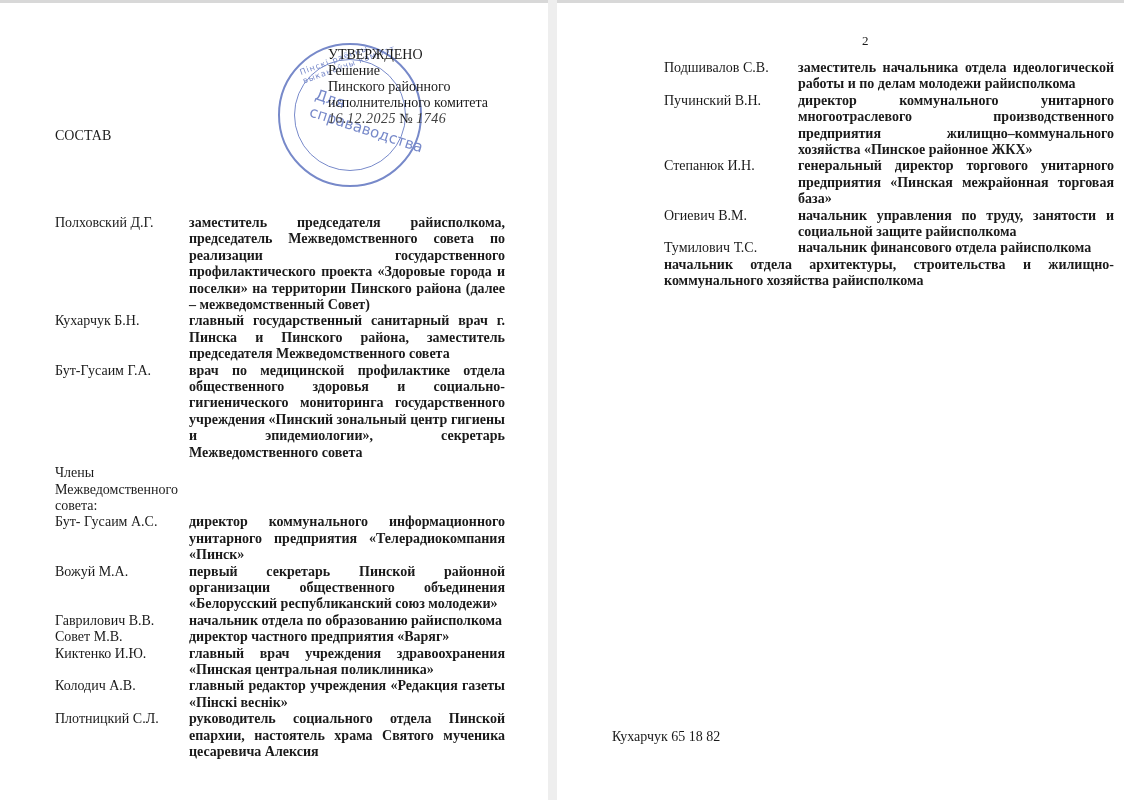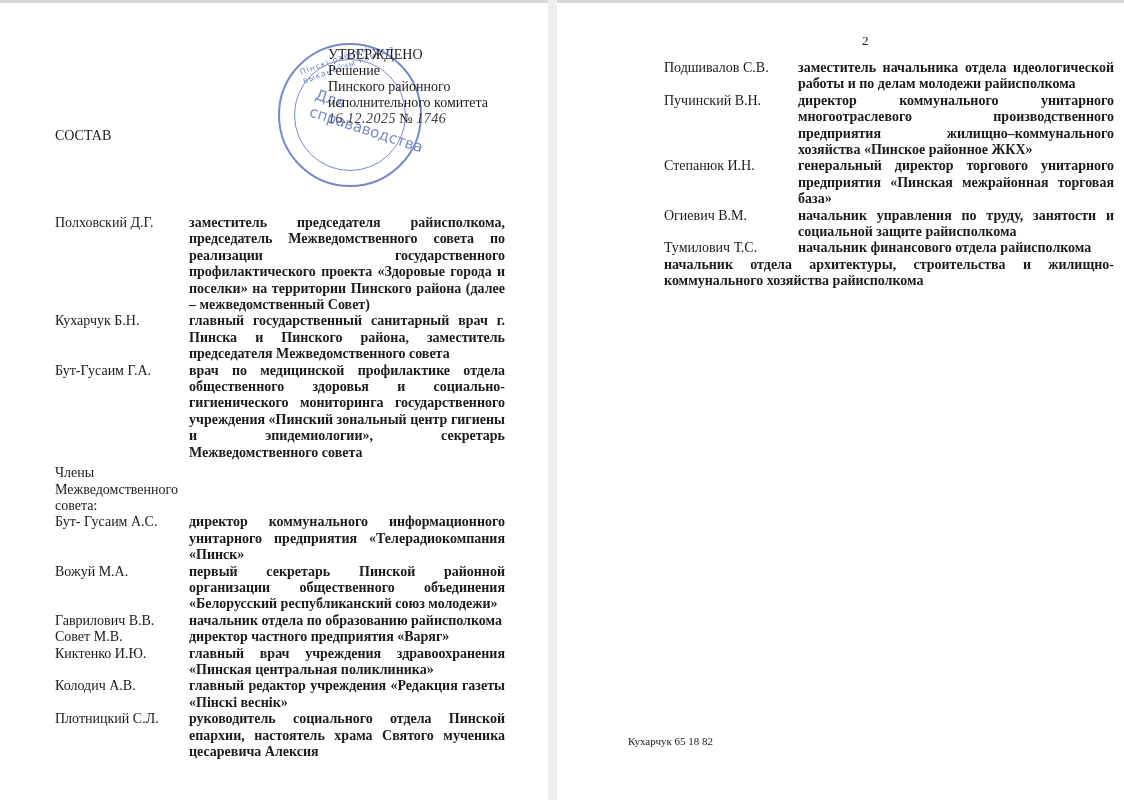--- a/index.html
+++ b/index.html
@@ -48,21 +48,21 @@
   .roster { position: absolute; font-size: 14px; line-height: 16.4px; }
   #roster-left { left: 55px; top: 212px; width: 450px; }
   #roster-right { left: 664px; top: 60px; width: 450px; }
 
   .row { display: flex; }
   .row .name { width: 134px; flex: none; white-space: nowrap; }
   .row .desc { flex: 1; text-align: justify; text-align-last: left; font-weight: bold; }
   .section-label { width: 130px; padding: 4px 0 0 0; }
 
   .page-number { position: absolute; left: 862px; top: 33px; font-size: 13px; }
-  .footer-note { position: absolute; left: 628px; top: 729px; font-size: 11px; margin-top: 6px; }
+  .footer-note { position: absolute; left: 612px; top: 729px; font-size: 14px; }
 </style>
 </head>
 <body>
 
 <div class="page" id="page-left">
   <div class="stamp">
     <div class="inner"></div>
     <div class="ring">Пінскі раённы выканаўчы камітэт</div>
     <div class="center">Для справаводства</div>
   </div>

